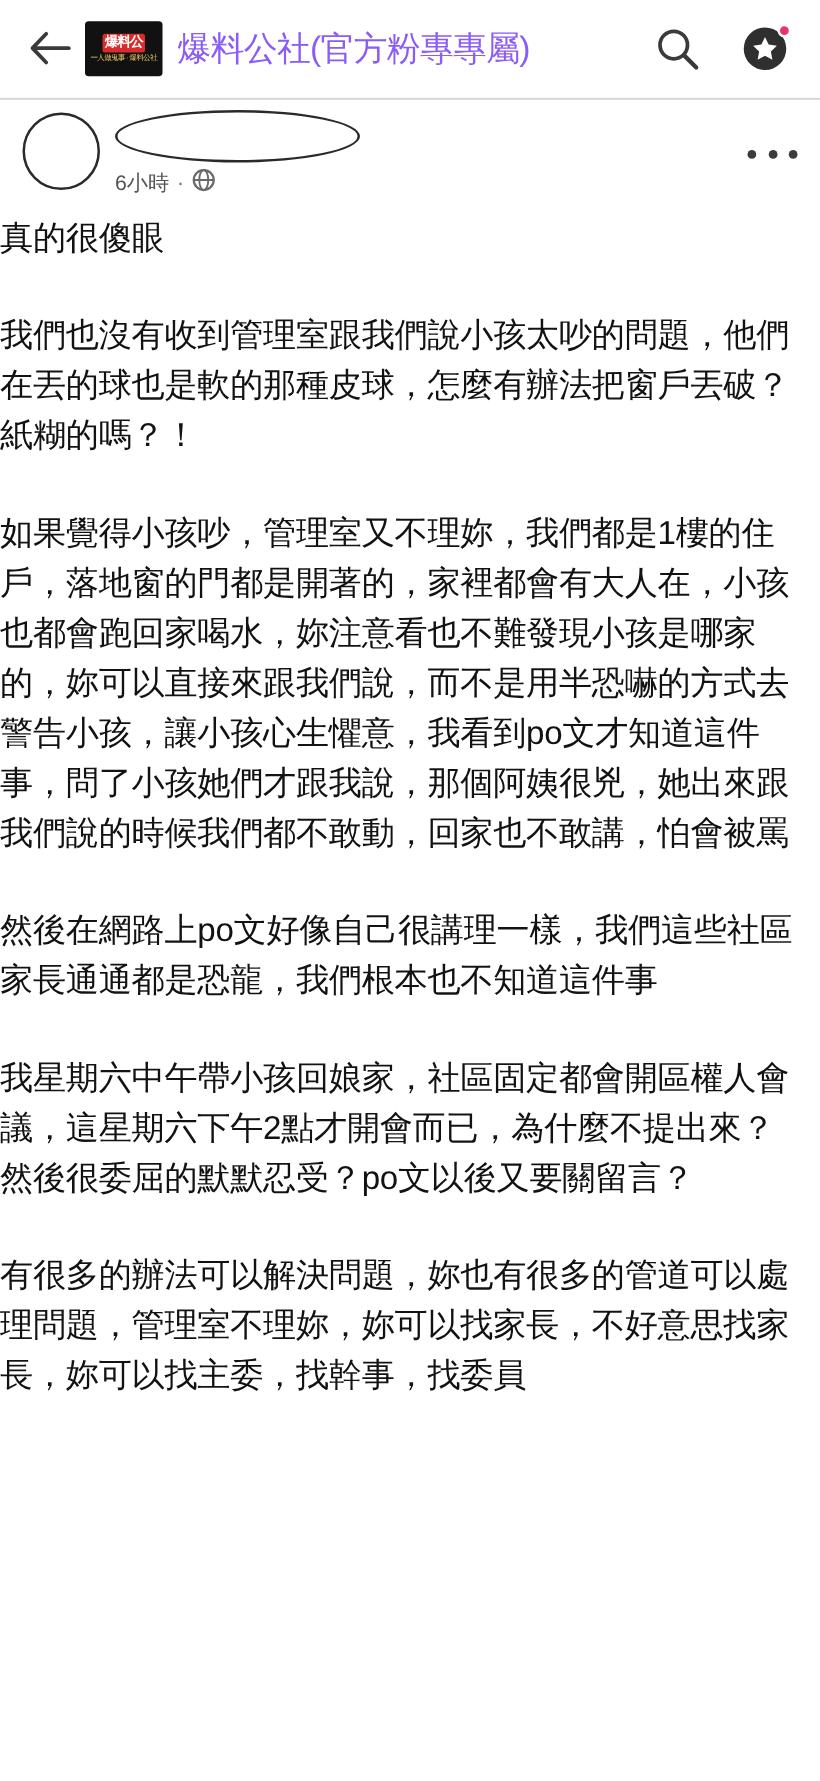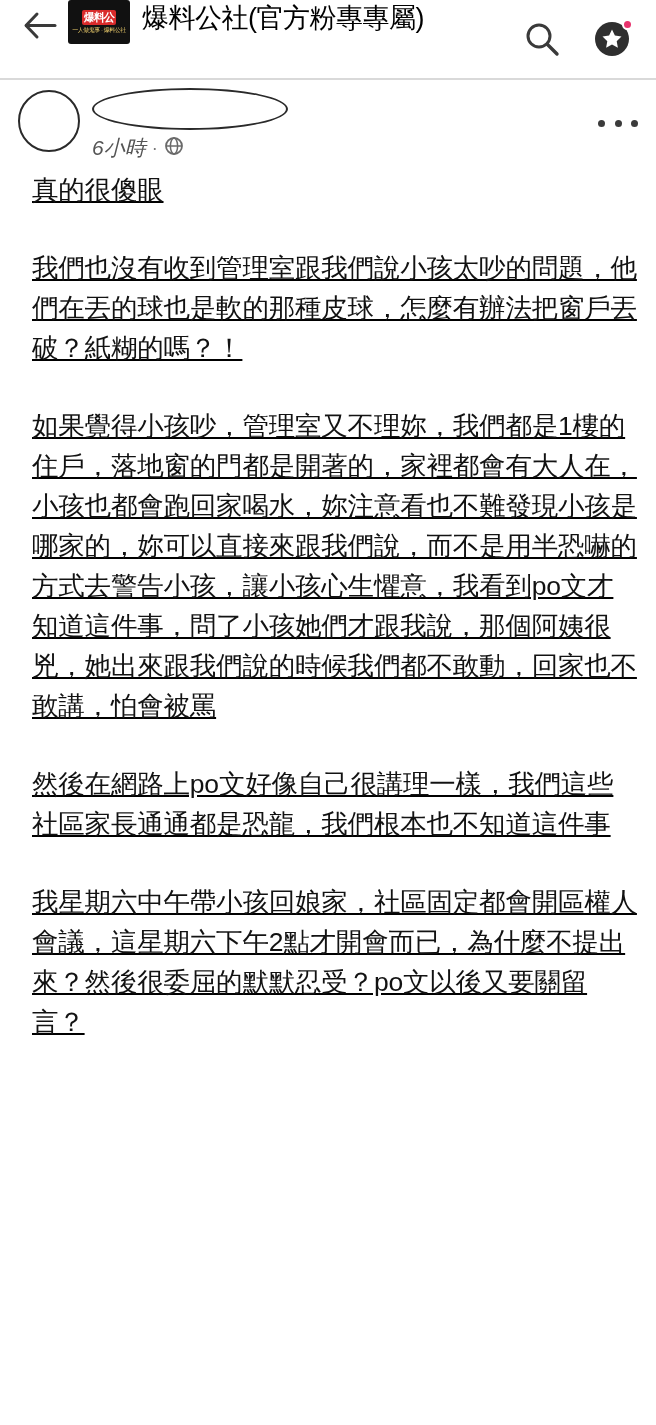--- a/index.html
+++ b/index.html
@@ -17,20 +17,21 @@
     background: #ffffff;
     display: flex;
     flex-direction: column;
   }
 
   
   .topbar {
     height: 78px;
     flex: 0 0 78px;
     display: flex;
+    align-items: center;
     padding: 0 18px 0 14px;
     background: #ffffff;
     position: relative;
   }
   .back-btn {
     width: 52px;
     height: 52px;
     display: flex;
     align-items: center;
     justify-content: center;
@@ -75,21 +76,21 @@
     color: #e8c96a;
     font-size: 6px;
     line-height: 8px;
     letter-spacing: -0.5px;
     white-space: nowrap;
     margin-top: 1px;
   }
 
   .page-title {
     font-size: 27px;
-    color: #000000;
+    color: #8b5cf6;
     margin-left: 12px;
     flex: 1 1 auto;
     white-space: nowrap;
     overflow: hidden;
     letter-spacing: -0.5px;
   }
 
   .topbar-actions {
     display: flex;
     align-items: center;
@@ -156,23 +157,22 @@
     border-radius: 50%;
     background: #ffffff;
   }
   .timestamp-row {
     display: flex;
     align-items: center;
     gap: 6px;
     margin-top: 4px;
   }
   .timestamp {
-    font-size: 21px;
+    font-size: 17px;
     color: #555;
-    font-style: italic;
   }
   .dot-sep {
     font-size: 18px;
     color: #777;
   }
   .globe-icon { display: block; }
   .more-btn {
     position: absolute;
     right: 18px;
     top: 28px;
@@ -185,24 +185,23 @@
   .more-btn i {
     width: 7px;
     height: 7px;
     border-radius: 50%;
     background: #3b3b3b;
     display: block;
   }
 
   
   .post-body {
-    padding: 4px 18px 0 32px;
+    padding: 4px 18px 0 0;
     flex: 1 1 auto;
     overflow: hidden;
-    text-decoration: underline;
   }
   .post-body p {
     font-size: 26.5px;
     line-height: 40px;
     color: #121212;
     letter-spacing: -0.2px;
     word-break: break-all;
   }
   .post-body p.gap { margin-top: 38px; }
 </style>
@@ -269,16 +268,17 @@
         <i></i>
     </div>
   </div>
 
   <div class="post-body">
     <p>真的很傻眼</p>
     <p class="gap">我們也沒有收到管理室跟我們說小孩太吵的問題，他們在丟的球也是軟的那種皮球，怎麼有辦法把窗戶丟破？紙糊的嗎？！</p>
     <p class="gap">如果覺得小孩吵，管理室又不理妳，我們都是1樓的住戶，落地窗的門都是開著的，家裡都會有大人在，小孩也都會跑回家喝水，妳注意看也不難發現小孩是哪家的，妳可以直接來跟我們說，而不是用半恐嚇的方式去警告小孩，讓小孩心生懼意，我看到po文才知道這件事，問了小孩她們才跟我說，那個阿姨很兇，她出來跟我們說的時候我們都不敢動，回家也不敢講，怕會被罵</p>
     <p class="gap">然後在網路上po文好像自己很講理一樣，我們這些社區家長通通都是恐龍，我們根本也不知道這件事</p>
     <p class="gap">我星期六中午帶小孩回娘家，社區固定都會開區權人會議，這星期六下午2點才開會而已，為什麼不提出來？然後很委屈的默默忍受？po文以後又要關留言？</p>
+    <p class="gap">有很多的辦法可以解決問題，妳也有很多的管道可以處理問題，管理室不理妳，妳可以找家長，不好意思找家長，妳可以找主委，找幹事，找委員</p>
 
   </div>
 
 </div>
 
 </body></html>

